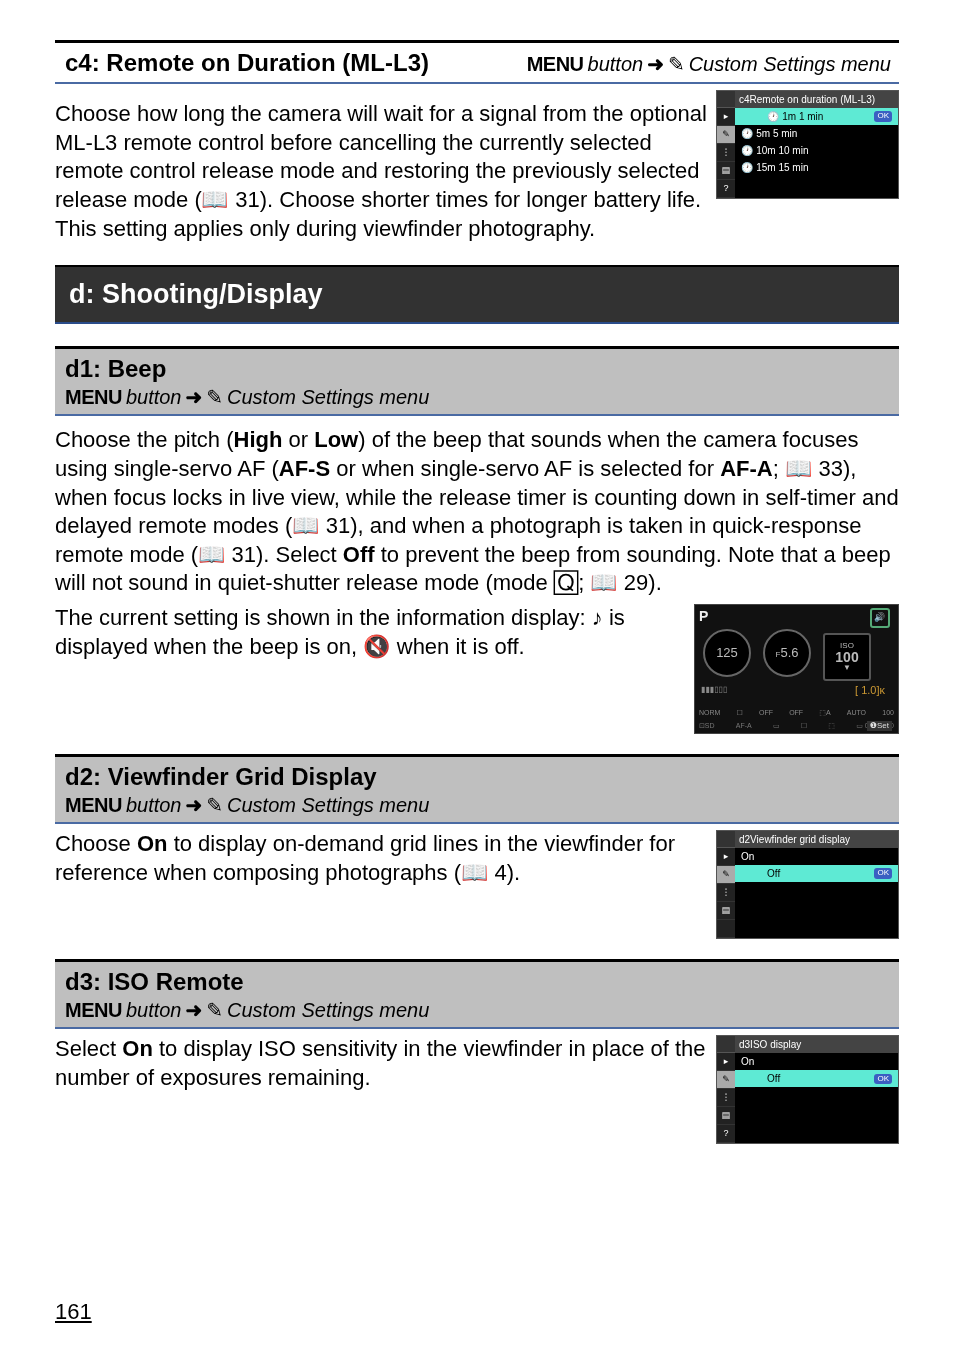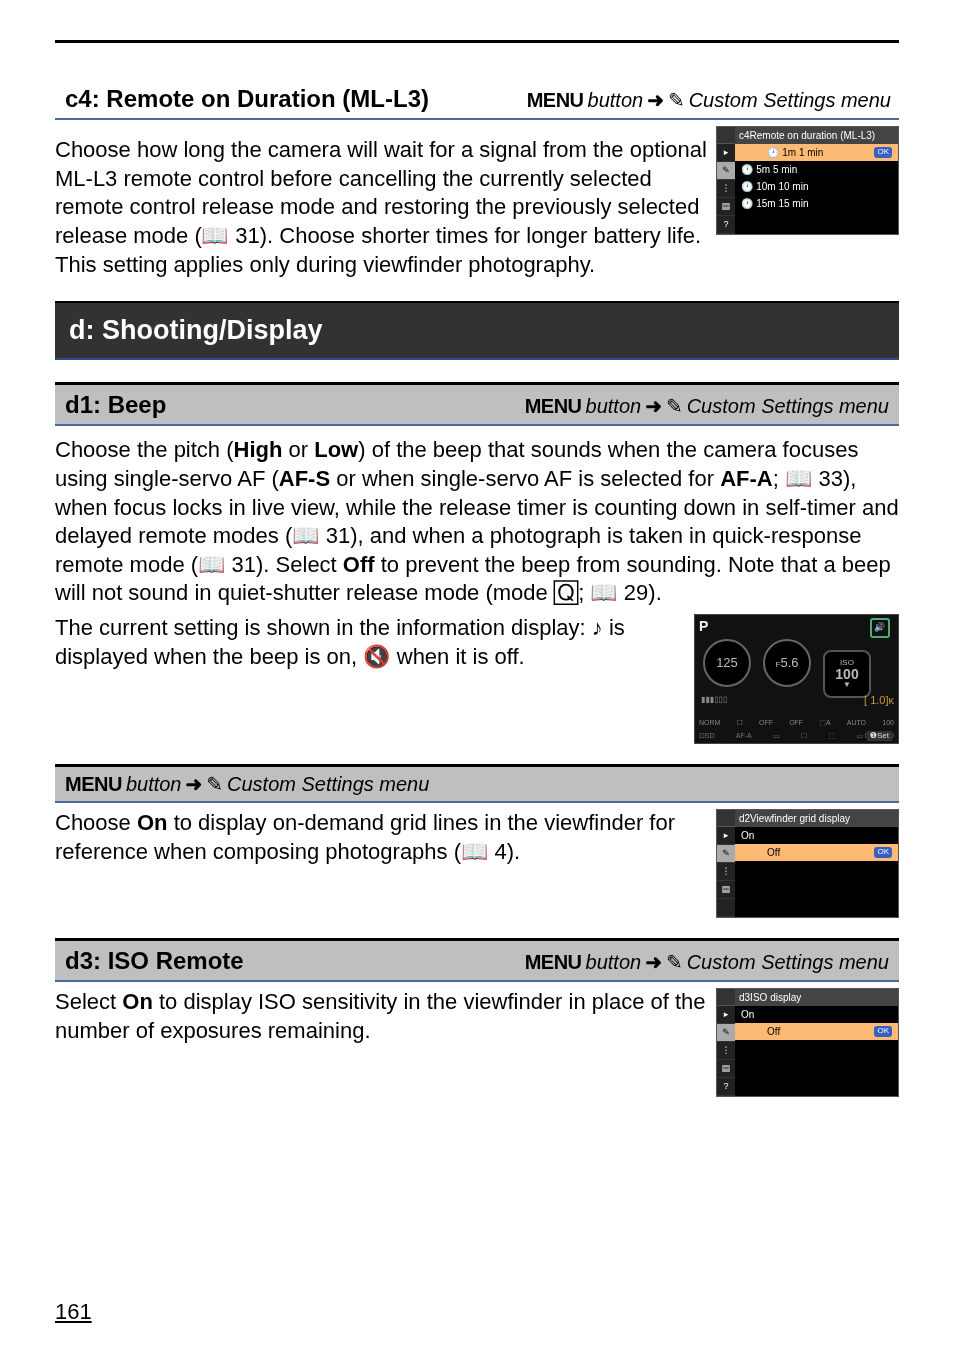--- a/index.html
+++ b/index.html
@@ -18,21 +18,20 @@
     border-top: 3px solid #000;
     border-bottom: 2px solid #4a6aa3;
     padding: 4px 8px 4px 10px;
     display: flex;
     align-items: baseline;
     justify-content: space-between;
   }
   .section-header .title {
     font-weight: bold;
     font-size: 24px;
-    margin-top: 36px;
   }
   .menu-path {
     font-style: italic;
     font-size: 20px;
     display: inline-flex;
     align-items: center;
     gap: 4px;
   }
   .menu-word { font-family: Arial Narrow, Arial, sans-serif; font-weight: bold; font-style: normal; letter-spacing: -0.5px; }
   .arrow { font-style: normal; font-weight: bold; }
@@ -56,57 +55,58 @@
   }
   .lcd-title-row { display:flex; }
   .lcd-tab { width:18px; background:#333; border-bottom:1px solid #555;}
   .lcd-title { flex:1; background:#444; padding:2px 4px; font-size:10px; color:#fff; }
   .lcd-body { display:flex; }
   .lcd-left-tabs { width:18px; background:#222; display:flex; flex-direction:column;}
   .lcd-left-tabs span { height:18px; border-bottom:1px solid #333; display:flex;align-items:center;justify-content:center;font-size:9px;}
   .lcd-left-tabs span.hl { background:#aaa; color:#000;}
   .lcd-list { flex:1; background:#000; padding:0; }
   .lcd-item { padding:2px 6px; display:flex; justify-content:space-between; align-items:center; font-size:10px;}
-  .lcd-item.sel { background:#fdba74; color:#000;padding-left:32px; }
+  .lcd-item.sel { background:#5eead4; color:#000;padding-left:32px; }
   .lcd-ok { background:#3a5fc2; color:#fff; border-radius:3px; padding:0 3px; font-size:8px;}
   .major-bar {
     background:#323232;
     color:#fff;
     font-weight:bold;
     font-size:27px;
     padding:10px 14px;
     margin-top:22px;
     border-top:2px solid #000;
     border-bottom:2px solid #2a4c8a;
   }
   .gray-hdr {
     background:#bfbfbf;
     border-top:3px solid #000;
     border-bottom:2px solid #4a6aa3;
     padding:4px 10px;
     display:flex;
     justify-content:space-between;
     align-items:baseline;
     margin-top:20px;
+    flex-direction:column;
   }
   .gray-hdr .title { font-weight:bold; font-size:24px;}
   .info-display {
     width:205px; height:130px; background:#111;
     position:relative; color:#bbb; font-size:9px;
     border:1px solid #444;
   }
   .info-display .p-ind { position:absolute; top:2px; left:4px; font-size:14px; font-weight:bold; color:#eee;}
   .info-display .sound { position:absolute; top:3px; right:8px; width:20px;height:20px; border:2px solid #5a7; border-radius:3px; display:flex;align-items:center;justify-content:center;color:#5a7;}
   .info-display .dial { position:absolute; width:48px;height:48px; border:2px solid #666; border-radius:50%; display:flex;align-items:center;justify-content:center; background:#000;}
   .info-display .dial.left{ top:24px; left:8px;}
   .info-display .dial.mid{ top:24px; left:68px;}
-  .info-display .dial.right{ top:35px; left:128px; border-radius:8px; border-color:#555;}
+  .info-display .dial.right{ top:28px; left:128px; border-radius:3px; border-color:#555;}
   .info-display .bar-row { position:absolute; top:80px; left:6px; right:6px; display:flex; justify-content:space-between; font-size:8px; color:#888;}
   .info-display .iso-txt {font-size:8px; text-align:center; line-height:1;}
-  .info-display .expcomp { position:absolute; top:78px; right:4px; color:#cc9933; font-size:11px;}
+  .info-display .expcomp { position:absolute; top:78px; right:13px; color:#cc9933; font-size:11px;}
   .info-display .botbar1{ position:absolute; bottom:16px; left:4px; right:4px; font-size:7px; display:flex; justify-content:space-between; color:#888;}
   .info-display .botbar2{ position:absolute; bottom:3px; left:4px; right:4px; font-size:7px; display:flex; justify-content:space-between; color:#777;}
   .info-display .setbtn{position:absolute; bottom:2px; right:6px; background:#333; padding:0 3px; font-size:8px; color:#ddd;}
   .page-num {
     position: absolute;
     bottom: 25px;
     left: 55px;
     font-size: 22px;
     text-decoration: underline;
   }
@@ -211,20 +211,21 @@
         <span>▭</span>
         <span>☐</span>
         <span>⬚</span>
         <span>▭ 0.0 ⊡ 0.0</span>
       </div>
     <div class="setbtn">❶Set</div>
   </div>
 </div>
 
 <div class="gray-hdr">
+  <span class="title">d2: Viewfinder Grid Display</span>
   <span class="menu-path">
     <span class="menu-word">MENU</span>
     <span>button</span>
     <span class="arrow">➜</span>
     <span class="pencil-icon">✎</span>
     <span>Custom Settings menu</span>
   </span>
 </div>
 
 <div class="col-wrap">

